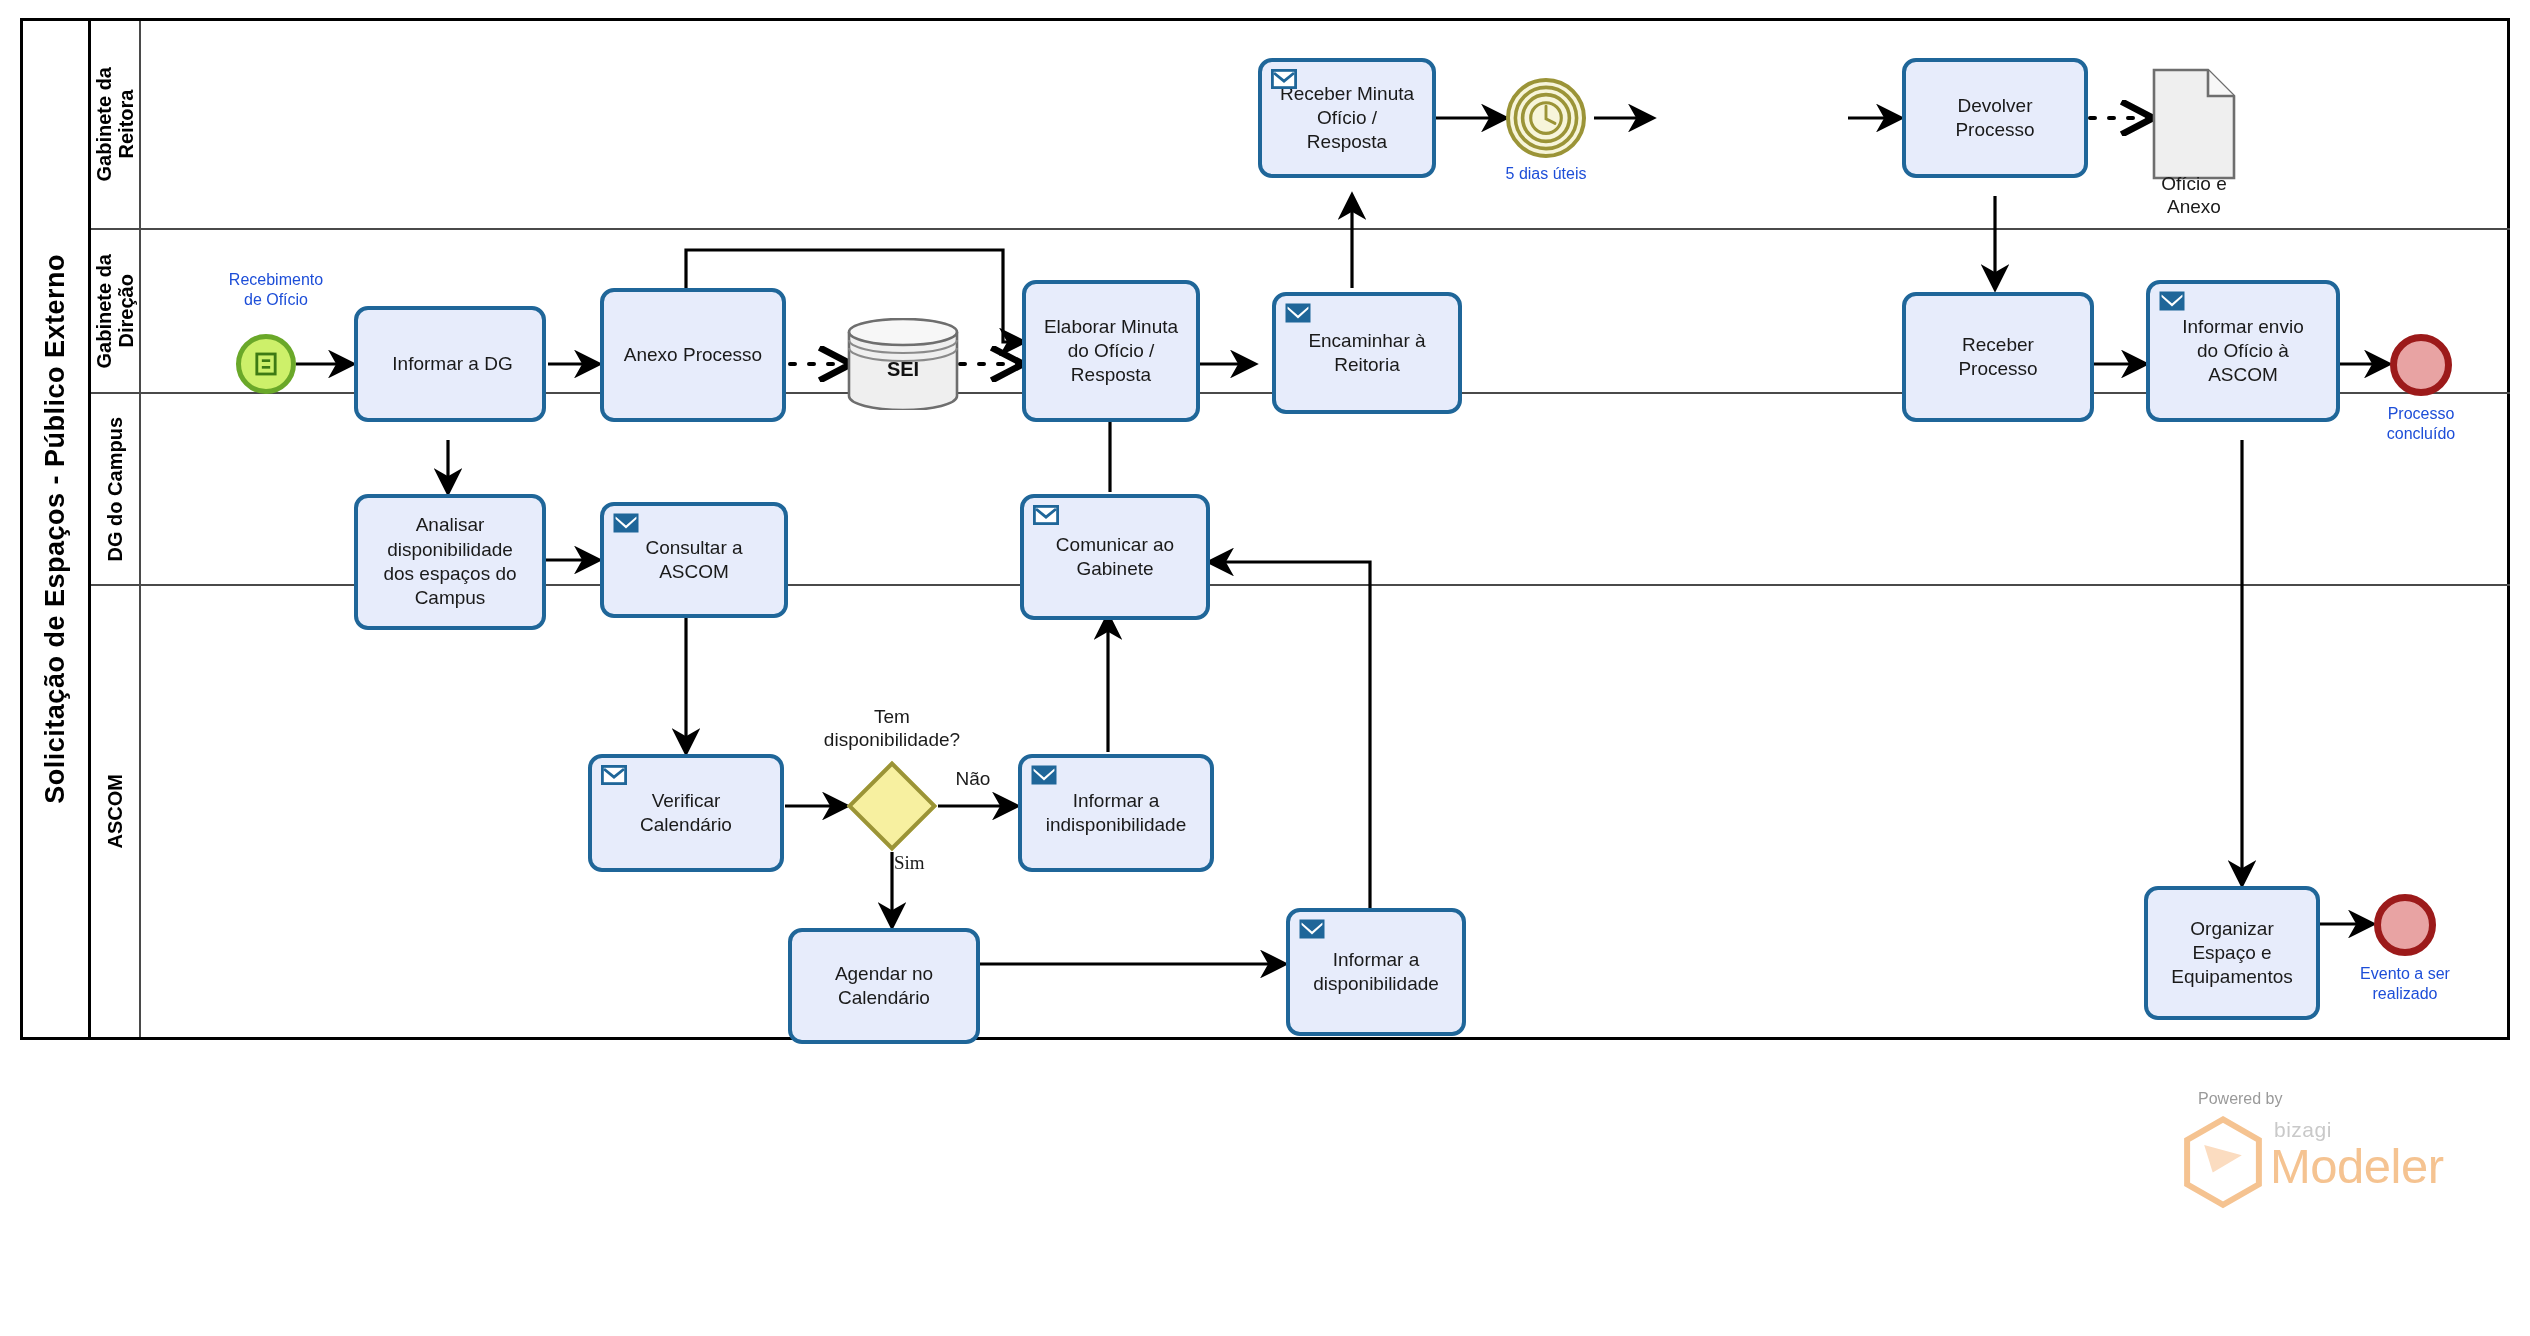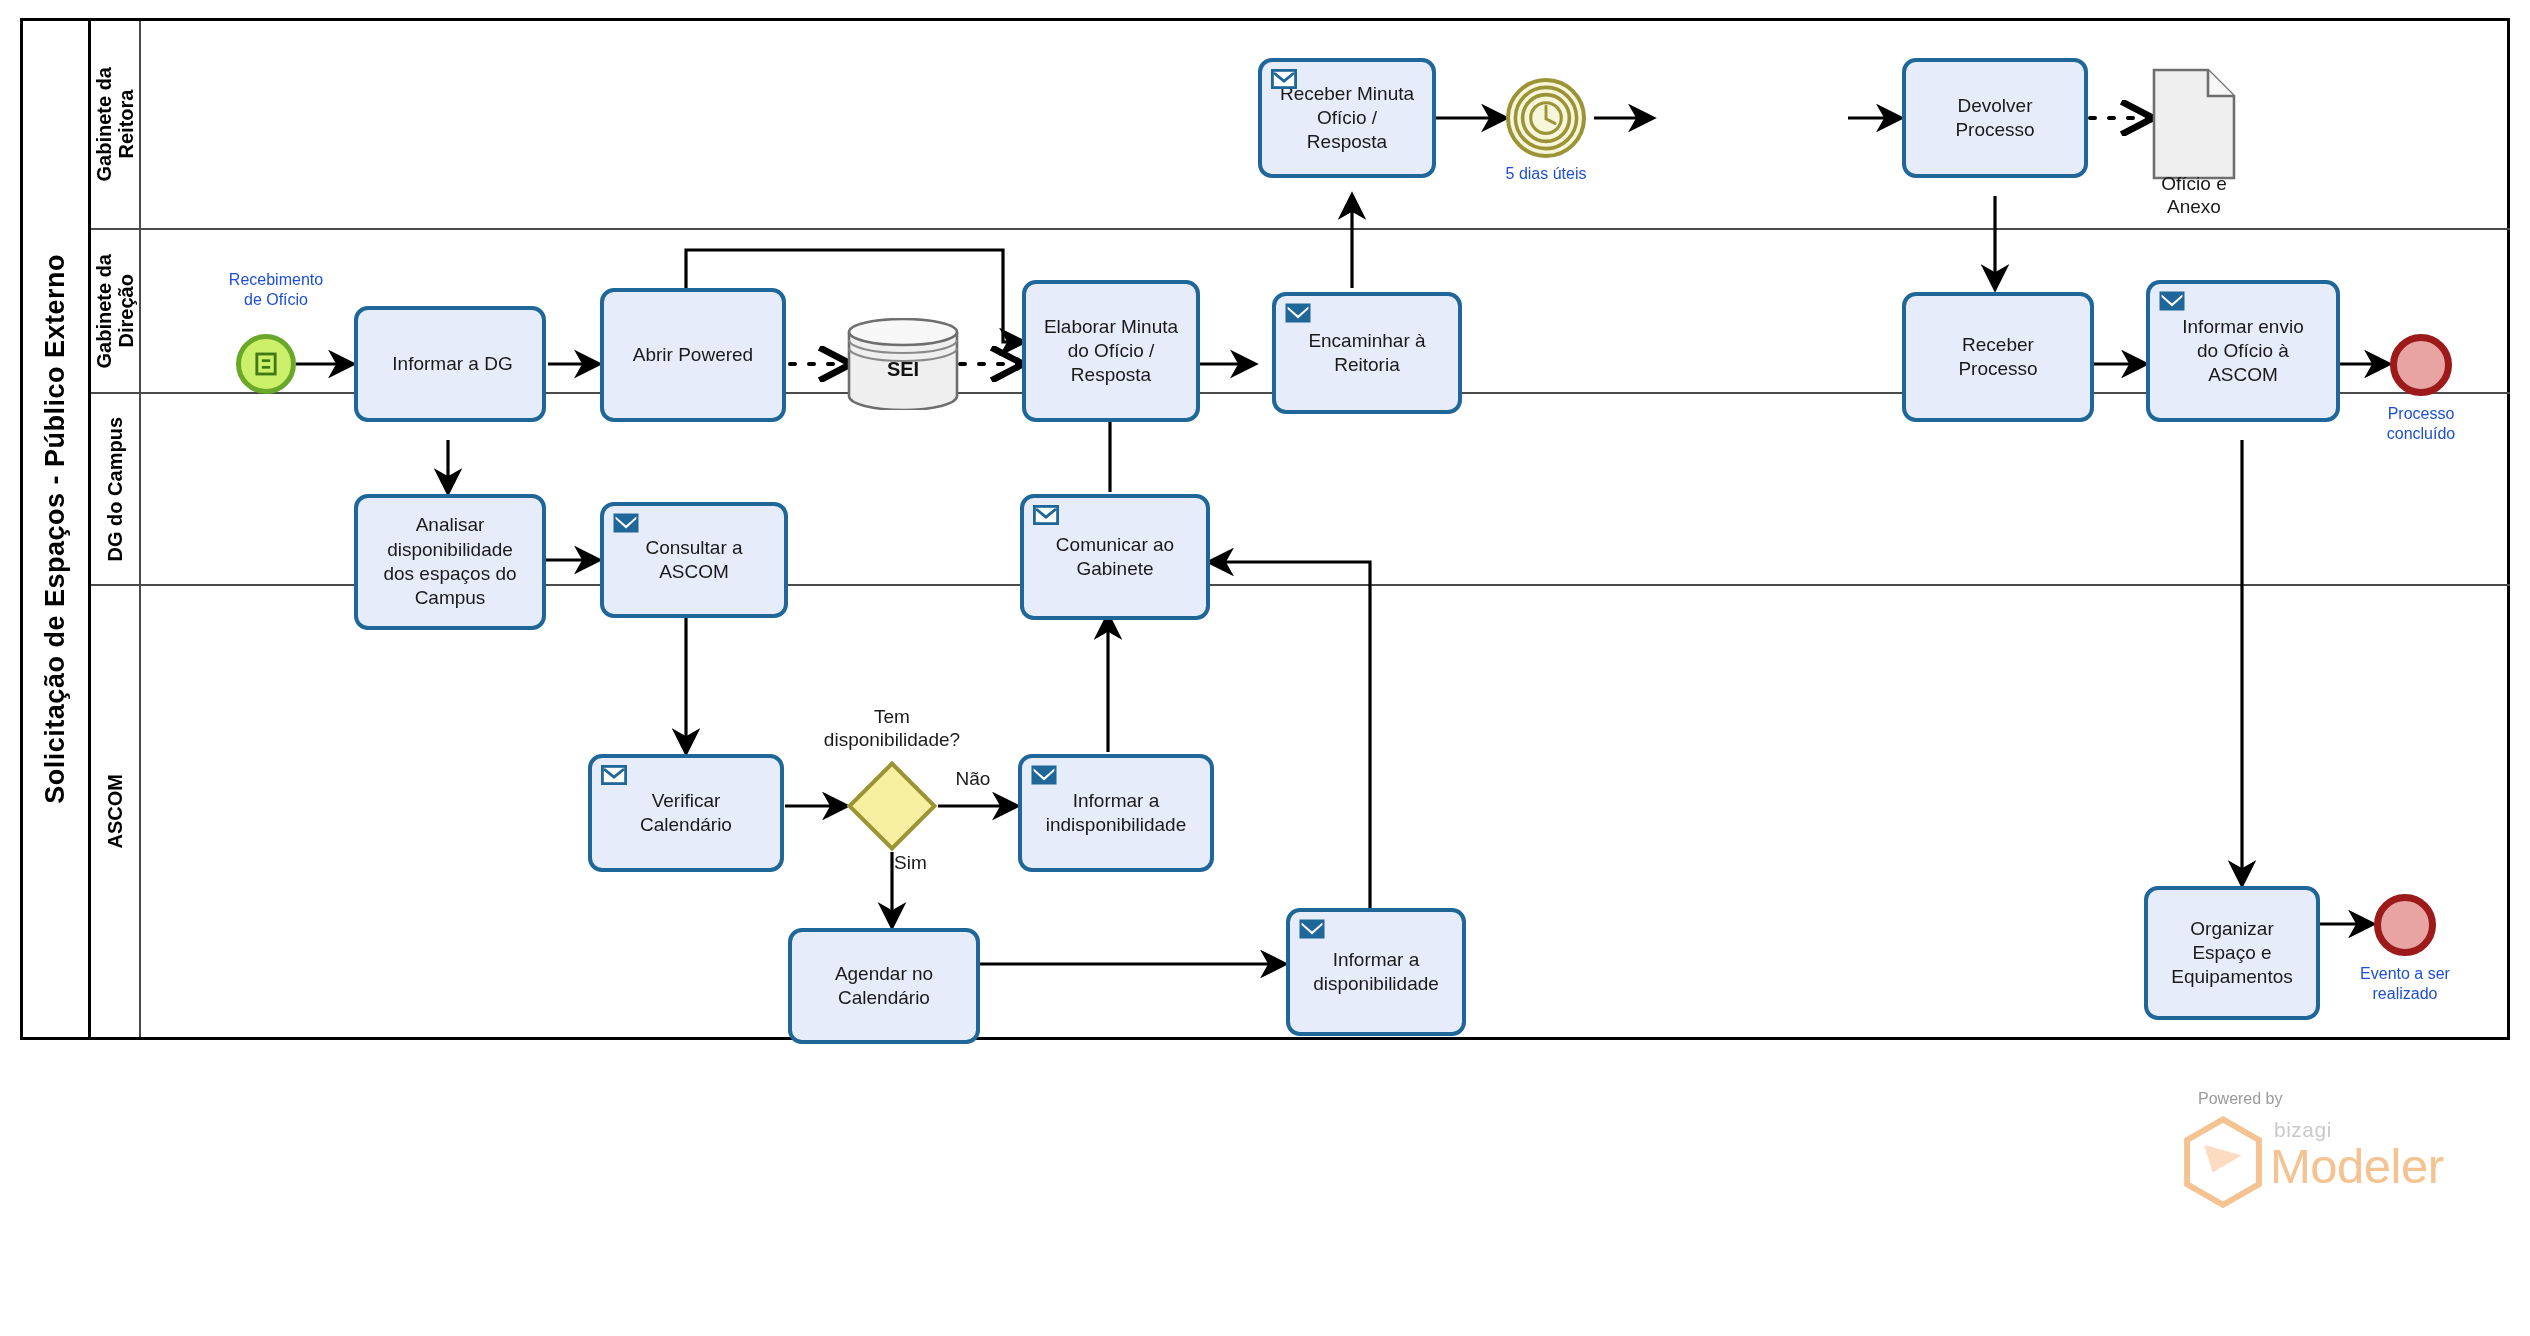--- a/index.html
+++ b/index.html
@@ -192,21 +192,21 @@
       <line x1="25" y1="26" x2="35" y2="26" stroke="#3d7a14" stroke-width="3.2"></line>
       <line x1="25" y1="34" x2="35" y2="34" stroke="#3d7a14" stroke-width="3.2"></line>
     </svg>
   </div>
 
   <div class="task" style="left:354px;top:306px;width:192px;height:116px;padding-left:11px;">
     <span class="tl">Informar a DG</span>
   </div>
 
   <div class="task" style="left:600px;top:288px;width:186px;height:134px;">
-    <span class="tl">Abrir Powered</span>
+    <span class="tl">Anexo Processo</span>
   </div>
 
   <div style="position:absolute;left:846px;top:318px;width:114px;height:92px;">
     <svg viewBox="0 0 114 92" style="width:100%;height:100%">
       <path d="M3,14 L3,78 a54,14 0 0 0 108,0 L111,14" fill="#efefef" stroke="#6e6e6e" stroke-width="2.6"></path>
       <ellipse cx="57" cy="14" rx="54" ry="13" fill="#f7f7f7" stroke="#6e6e6e" stroke-width="2.6"></ellipse>
       <path d="M3,22 a54,13 0 0 0 108,0" fill="none" stroke="#8a8a8a" stroke-width="2"></path>
       <path d="M3,30 a54,13 0 0 0 108,0" fill="none" stroke="#8a8a8a" stroke-width="2"></path>
     </svg>
   </div>
@@ -264,21 +264,21 @@
       <rect x="1.4" y="1.4" width="23.2" height="17.2" fill="#fff" stroke="#1f6699" stroke-width="2.8"></rect>
       <path d="M3,4 L13,12.2 L23,4" fill="none" stroke="#1f6699" stroke-width="2.8"></path>
     </svg>
     <span class="tl">Verificar<br>Calendário</span>
   </div>
 
   <div class="flbl" style="left:792px;top:706px;width:200px;">Tem<br>disponibilidade?</div>
   <div class="gw" style="left:860px;top:774px;width:64px;height:64px;"></div>
 
   <div class="flbl" style="left:938px;top:768px;width:70px;">Não</div>
-  <div class="flbl" style="left:894px;top:852px;width:70px;text-align:left;">Sim</div>
+  <div class="flbl" style="left:894px;top:852px;width:70px;text-align:left;font-family:Liberation Serif, serif;">Sim</div>
 
   <div class="task" style="left:1018px;top:754px;width:196px;height:118px;">
     <svg class="task-ico" viewBox="0 0 26 20">
       <rect x="0.5" y="0.5" width="25" height="19" fill="#1f6699"></rect>
       <path d="M2.6,3.4 L13,12.6 L23.4,3.4 L23.4,6 L13,15.4 L2.6,6 Z" fill="#fff"></path>
     </svg>
     <span class="tl">Informar a<br>indisponibilidade</span>
   </div>
 
   <div class="task" style="left:788px;top:928px;width:192px;height:116px;">

